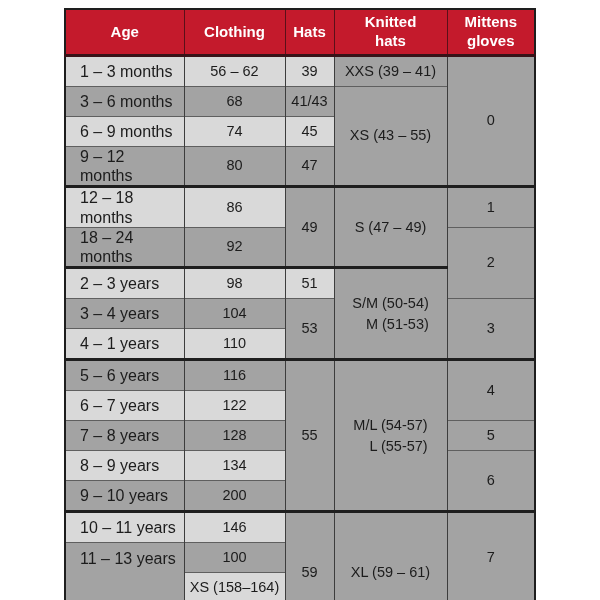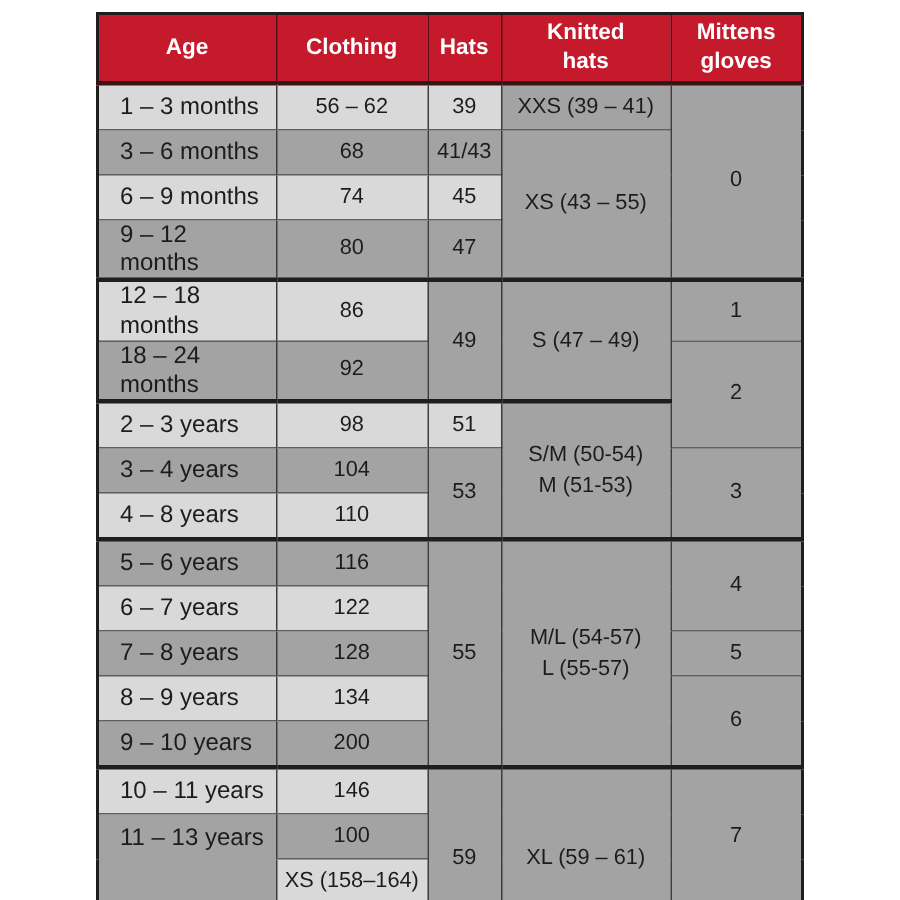--- a/index.html
+++ b/index.html
@@ -47,21 +47,21 @@
   tbody td.col-age{
     text-align:left;
     padding-left:14px;
     font-weight:normal;
     font-size:16px;
   }
   tbody td.valign-top{vertical-align:top;padding-top:6px;}
   tbody tr:last-child td{border-bottom:3px solid #1e1e1e;}
   .multiline{
     display:inline-block;
-    text-align:center;
+    text-align:right;
     white-space:pre-line;
     line-height:1.45;
   }
 </style>
 </head>
 <body>
 
 <div class="page">
   <table class="size-table">
     <colgroup id="colgroup">
@@ -125,21 +125,21 @@
           <td rowspan="3" class="col-knitted group-top"><span class="multiline">S/M (50-54)
 M (51-53)</span></td>
         </tr>
         <tr>
           <td class="col-age">3 – 4 years</td>
           <td class="col-clothing">104</td>
           <td rowspan="2" class="col-hats">53</td>
           <td rowspan="2" class="col-mittens">3</td>
         </tr>
         <tr>
-          <td class="col-age shaded">4 – 8 years</td>
+          <td class="col-age shaded">4 – 1 years</td>
           <td class="col-clothing shaded">110</td>
         </tr>
         <tr>
           <td class="col-age group-top">5 – 6 years</td>
           <td class="col-clothing group-top">116</td>
           <td rowspan="5" class="col-hats group-top">55</td>
           <td rowspan="5" class="col-knitted group-top"><span class="multiline">M/L (54-57)
 L (55-57)</span></td>
           <td rowspan="2" class="col-mittens group-top">4</td>
         </tr>

